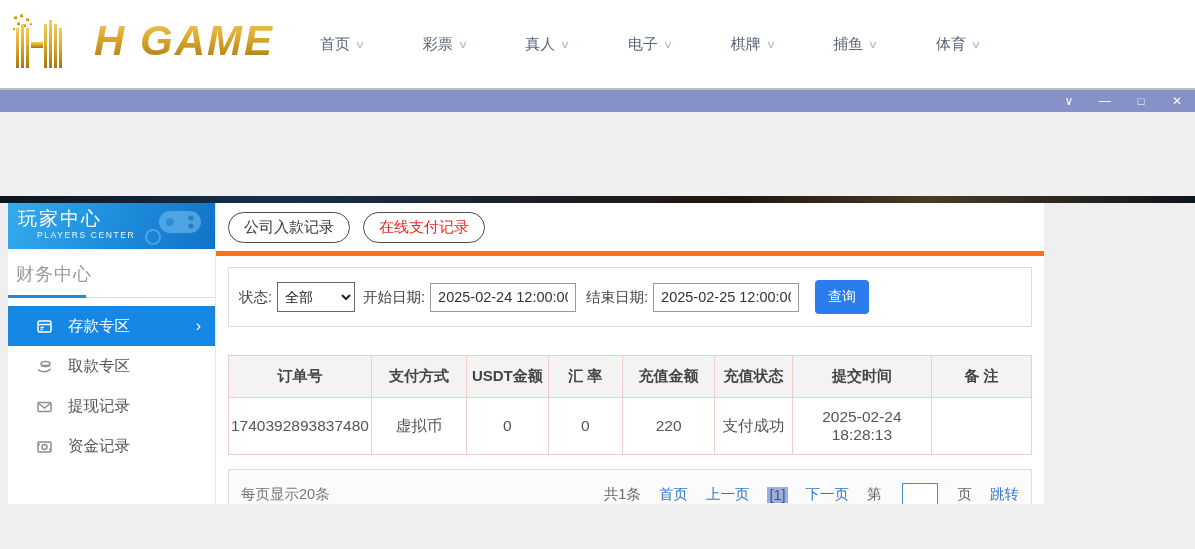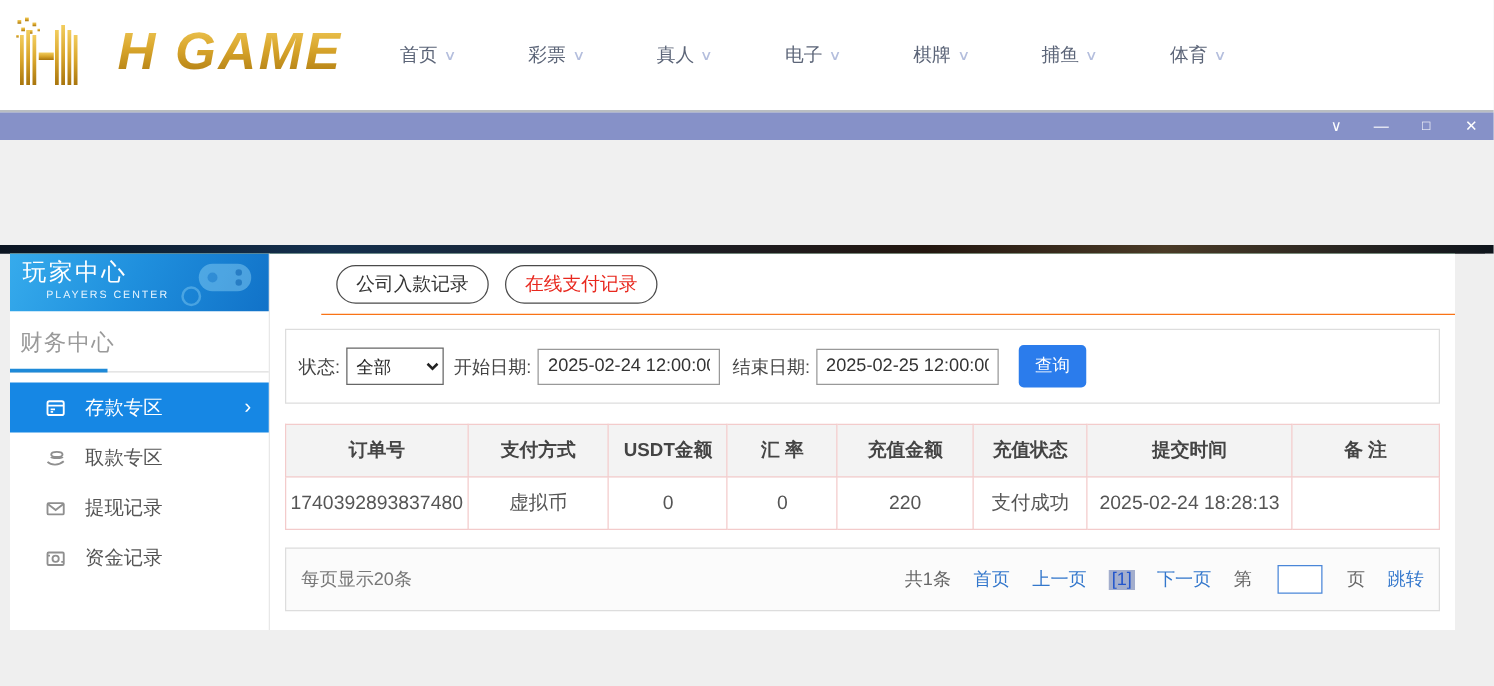--- a/index.html
+++ b/index.html
@@ -27,21 +27,21 @@
     display:flex; align-items:center; justify-content:flex-end; padding-right:10px; gap:20px; }
   .tb-icon { color:#fff; font-size:12px; line-height:22px; width:16px; text-align:center; cursor:pointer; }
   .tb-icon.max { font-size:11px; }
 
   
   .upper-gray { position:absolute; left:0; top:112px; width:100%; height:84px; background:#f0f0f0; }
   .dark-strip { position:absolute; left:0; top:196px; width:100%; height:7px;
     background:linear-gradient(90deg,#0b1522,#14304e 22%,#1c1e26 45%,#23160f 62%,#4a3a26 78%,#0e141c 100%); }
 
   
-  .content { position:absolute; left:8px; top:203px; width:1156px; height:301px; display:flex; background:#15803d; }
+  .content { position:absolute; left:8px; top:203px; width:1036px; height:301px; display:flex; background:#5eead4; }
 
   
   .sidebar { width:208px; flex:0 0 208px; background:#fff; border-right:1px solid #e8e8e8; }
   .sidebar-header { height:46px; padding:5px 0 0 10px; position:relative; overflow:hidden;
     background:linear-gradient(115deg,#36abec 0%,#1f8fdd 48%,#1172c8 100%); }
   .sidebar-title { font-size:19px; color:#fff; letter-spacing:2px; line-height:22px; }
   .sidebar-subtitle { font-size:8.5px; color:#e8f5ff; letter-spacing:1.6px;padding-left:19px; }
   .gamepad { position:absolute; right:8px; top:4px; opacity:.75; }
   .section-label { font-size:18px; color:#9a9a9a; padding:13px 0 9px 8px; letter-spacing:1px; }
   .section-underline { position:relative; height:3px; }
@@ -50,35 +50,35 @@
   .menu { margin-top:8px; }
   .menu-item { height:40px; display:flex; align-items:center; padding-left:28px; gap:15px;
     font-size:15.5px; color:#555; position:relative; cursor:pointer; }
   .menu-item svg { stroke:#8f8f8f; }
   .menu-item.active { background:#1687e4; color:#fff; }
   .menu-item.active svg { stroke:#fff; }
   .menu-chev { position:absolute; right:14px; color:#fff; font-size:16px; }
 
   
   .main { flex:1; background:#fff; overflow:hidden; }
-  .tabs-row { padding:9px 12px 8px; border-bottom:1px solid #f97316; display:flex; gap:13px;margin-left:41px; }
+  .tabs-row { padding:9px 12px 8px; border-bottom:5px solid #f97316; display:flex; gap:13px; }
   .pill { display:inline-flex; align-items:center; padding:5px 15px; border:1.5px solid #4a4a4a;
     border-radius:17px; font-size:15px; color:#333; background:#fff; cursor:pointer; }
   .pill.active { color:#e8281e; }
 
   .filter-box { margin:11px 12px 0; border:1px solid #ddd; padding:12px 10px; display:flex; align-items:center; }
   .f-label { font-size:14.5px; color:#444; margin-right:5px; }
   .status-select { width:78px; height:30px; border:1px solid #666; font-size:14px; padding:2px 3px;
     color:#222; background:#fff; margin-right:8px; }
   .date-input { width:146px; height:29px; border:1px solid #999; font-size:14.5px; padding:0 7px;
     color:#333; margin-right:10px; }
   .search-btn { background:#2b7cec; color:#fff; border:none; border-radius:4px; padding:8px 13px;
     font-size:14px; margin-left:6px; cursor:pointer; }
 
-  table.records { width:calc(100% - 24px); margin:16px 12px 0; border-collapse:collapse; }
+  table.records { width:calc(100% - 24px); margin:28px 12px 0; border-collapse:collapse; }
   .records th { background:#f3f3f3; font-weight:bold; font-size:15px; color:#444;
     padding:11px 3px; border:1px solid #f3cbcb; text-align:center; }
   .records td { font-size:15.5px; color:#555; padding:10px 2px; border:1px solid #f3cbcb; text-align:center; }
 
   .pagination-box { margin:14px 12px 0; border:1px solid #ddd; background:#fbfbfb; padding:13px 12px;
     display:flex; justify-content:space-between; align-items:center; font-size:14.5px; color:#777; }
   .pager { display:flex; align-items:center; gap:18px; color:#666; }
   .pg-link { color:#3377cc; cursor:pointer; text-decoration:none; }
   .pg-current { background:#a3aecd; color:#2255cc; padding:0 2px; }
   .jump-input { width:36px; height:23px; border:1px solid #4a86d8; margin:0 2px; }

